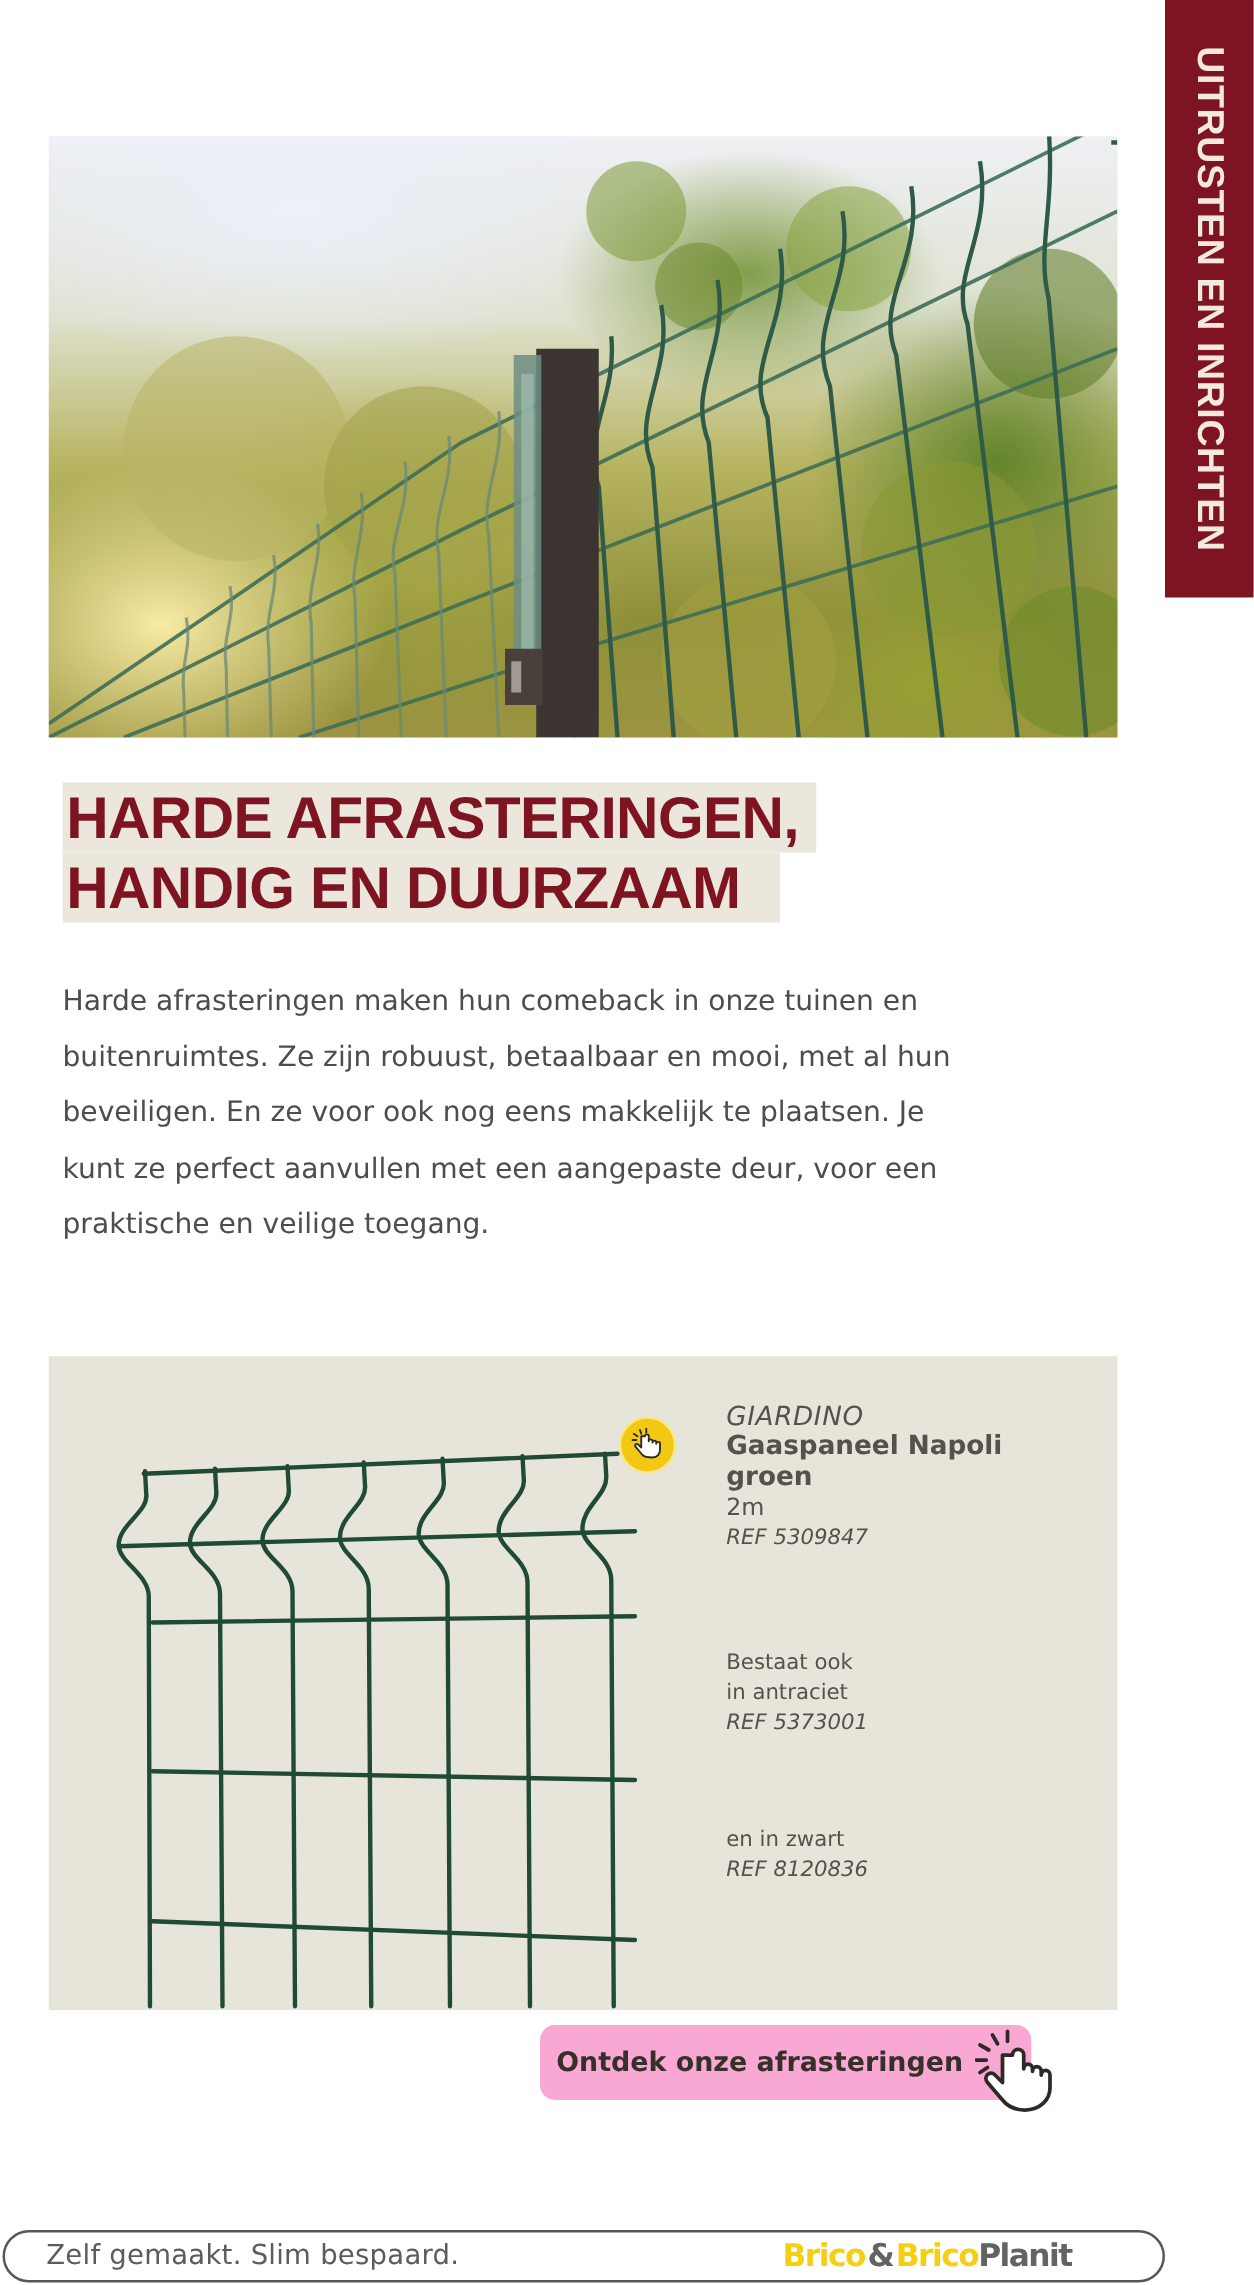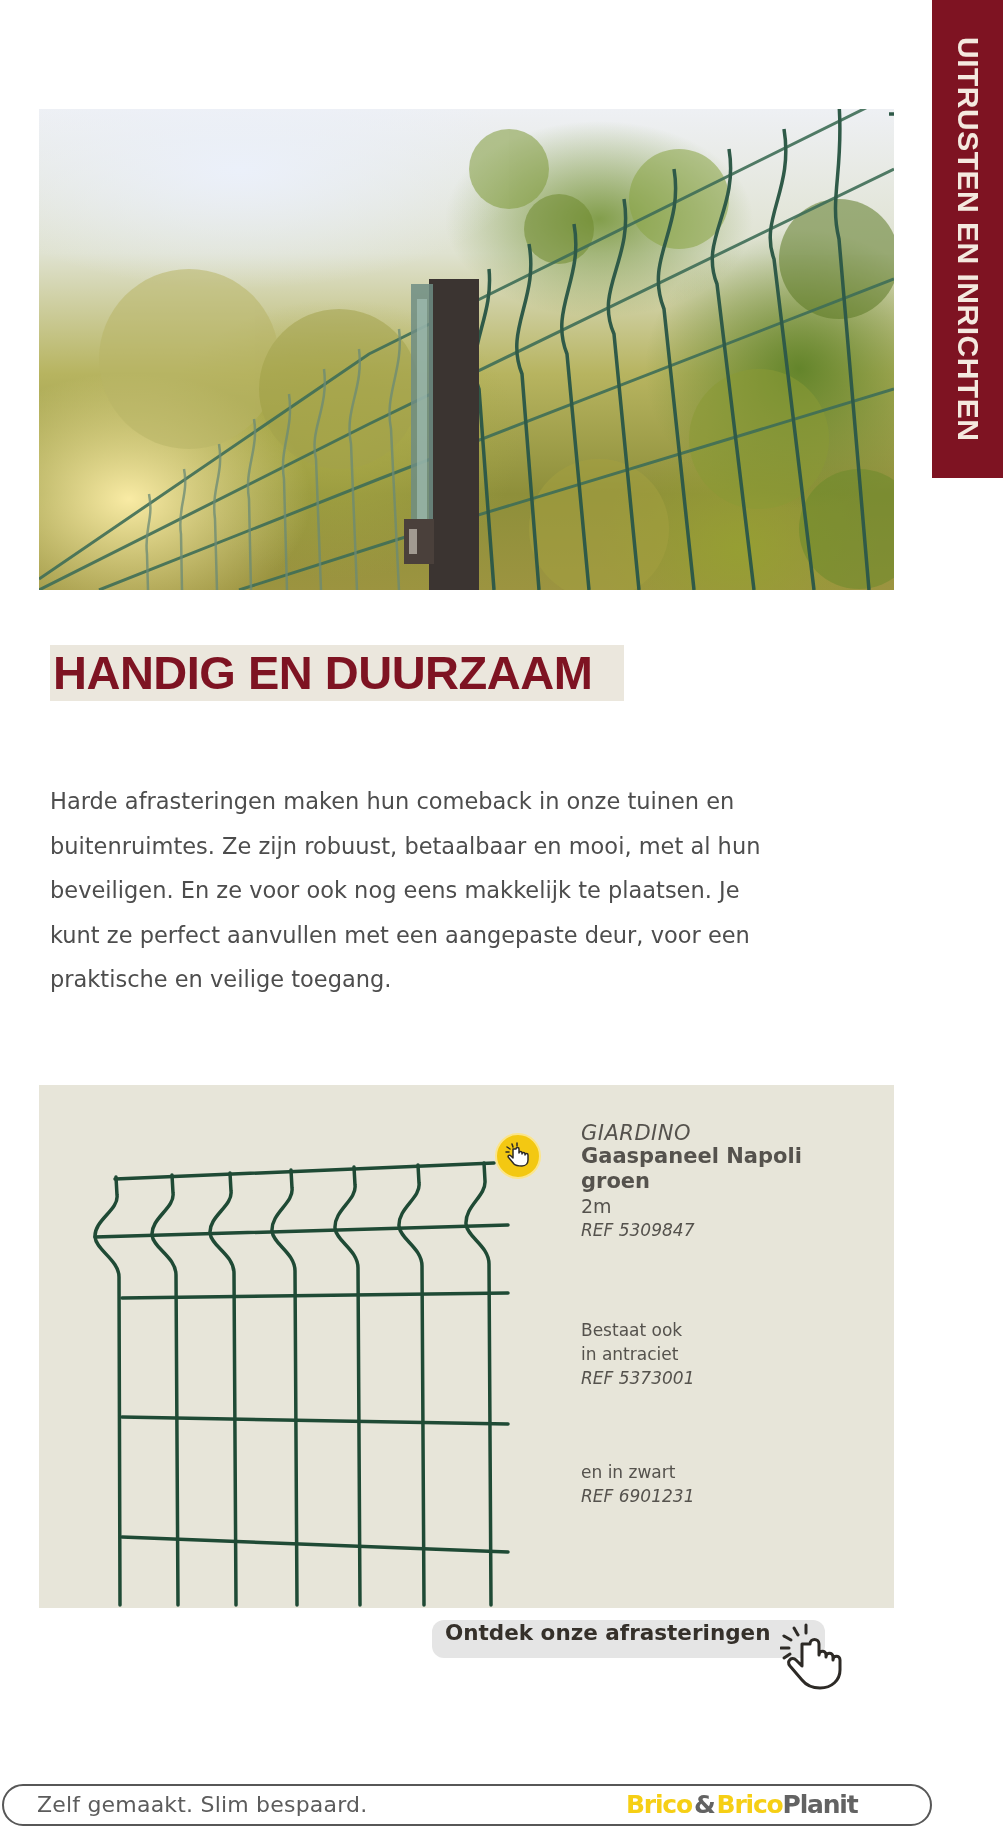--- a/index.html
+++ b/index.html
@@ -81,24 +81,24 @@
   .product-name { font-weight: bold; font-size: 21px; line-height: 25px; }
   .size { font-size: 19px; line-height: 24px; }
   .ref { font-style: italic; font-size: 17px; line-height: 24px; }
   .variant { position: absolute; left: 581px; font-size: 17px; line-height: 24px; color: #55524d; }
   .variant.v1 { top: 1318px; }
   .variant.v2 { top: 1460px; }
   .variant span { display: block; }
 
   
   .cta {
-    position: absolute; left: 432px; top: 1620px; width: 393px; height: 38px;
-    background: #e5e5e5;
+    position: absolute; left: 432px; top: 1620px; width: 393px; height: 60px;
+    background: #f9a8d4;
     border-radius: 12px;
-    display: flex; 
+    display: flex; align-items: center;
     padding-left: 13px;
     color: #35302a;
     font-family: "DejaVu Sans", sans-serif;
     font-weight: bold;
     font-size: 21.5px;
     text-decoration: none;
   }
   .cta-hand { position: absolute; left: 780px; top: 1622px; }
 
   
@@ -178,21 +178,21 @@
 
     <rect x="390" y="170" width="50" height="311" fill="#3b3431"></rect>
     <rect x="372" y="175" width="22" height="270" fill="#6f8d84" opacity="0.85"></rect>
     <rect x="378" y="190" width="10" height="240" fill="#a6c4bb" opacity="0.6"></rect>
     <rect x="365" y="410" width="30" height="45" fill="#4a403b"></rect>
     <rect x="370" y="420" width="8" height="25" fill="#b7b0a8" opacity="0.8"></rect>
   </svg>
 </div>
 
 <div class="heading">
-  <br>
+  <div class="heading-line l1">HARDE AFRASTERINGEN,</div><br>
   <div class="heading-line l2">HANDIG EN DUURZAAM</div>
 </div>
 
 <div class="body-copy">
   <span>Harde afrasteringen maken hun comeback in onze tuinen en</span>
   <span>buitenruimtes. Ze zijn robuust, betaalbaar en mooi, met al hun</span>
   <span>beveiligen. En ze voor ook nog eens makkelijk te plaatsen. Je</span>
   <span>kunt ze perfect aanvullen met een aangepaste deur, voor een</span>
   <span>praktische en veilige toegang.</span>
 </div>
@@ -243,21 +243,21 @@
 </div>
 
 <div class="variant v1">
   <span>Bestaat ook</span>
   <span>in antraciet</span>
   <span class="ref">REF 5373001</span>
 </div>
 
 <div class="variant v2">
   <span>en in zwart</span>
-  <span class="ref">REF 6901231</span>
+  <span class="ref">REF 8120836</span>
 </div>
 
 <a class="cta">
   <span>Ontdek onze afrasteringen</span>
 </a>
 <svg class="cta-hand" width="72" height="72" viewBox="0 0 72 72">
   <g stroke="#2d2a26" stroke-width="3" stroke-linecap="round">
     <path d="M14 6 L18 13"></path>
     <path d="M4 14 L11 18"></path>
     <path d="M26 3 L26 11"></path>

